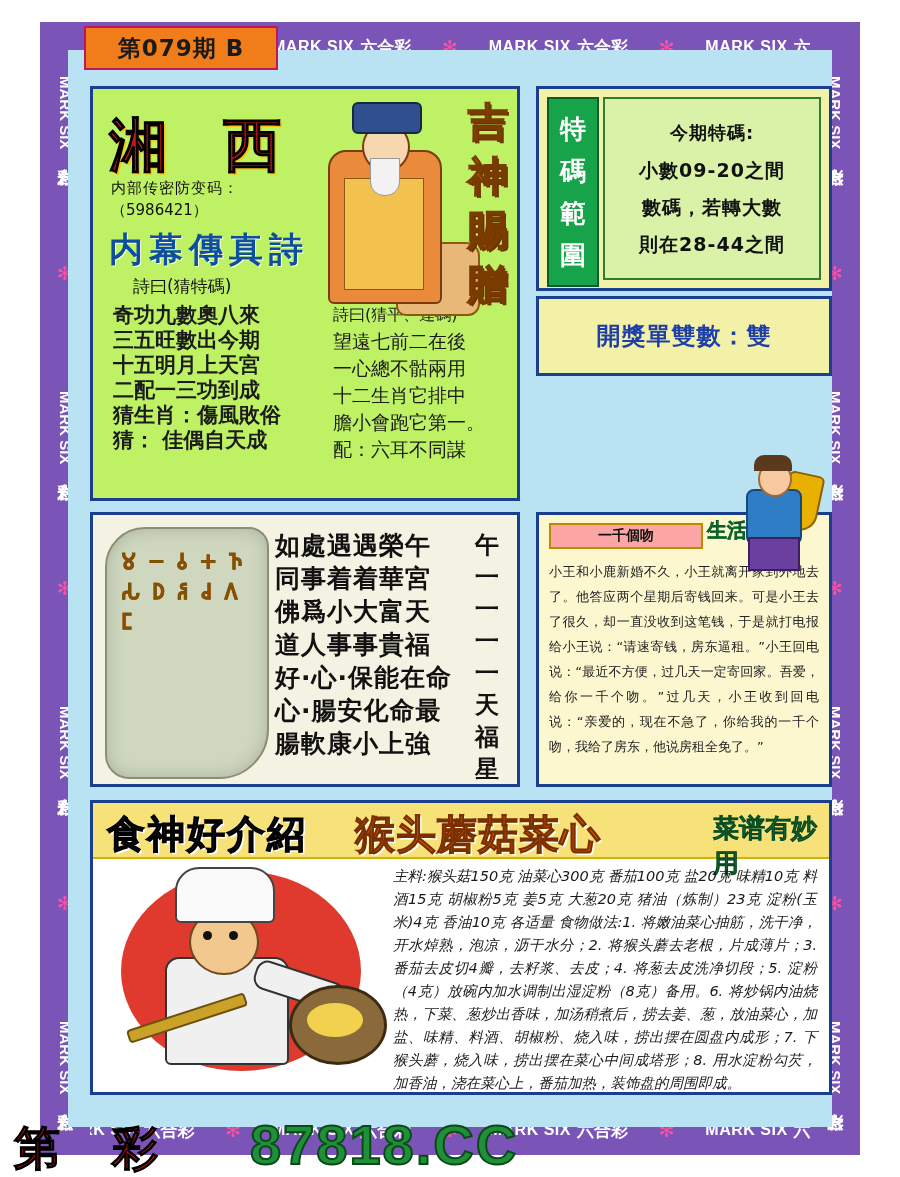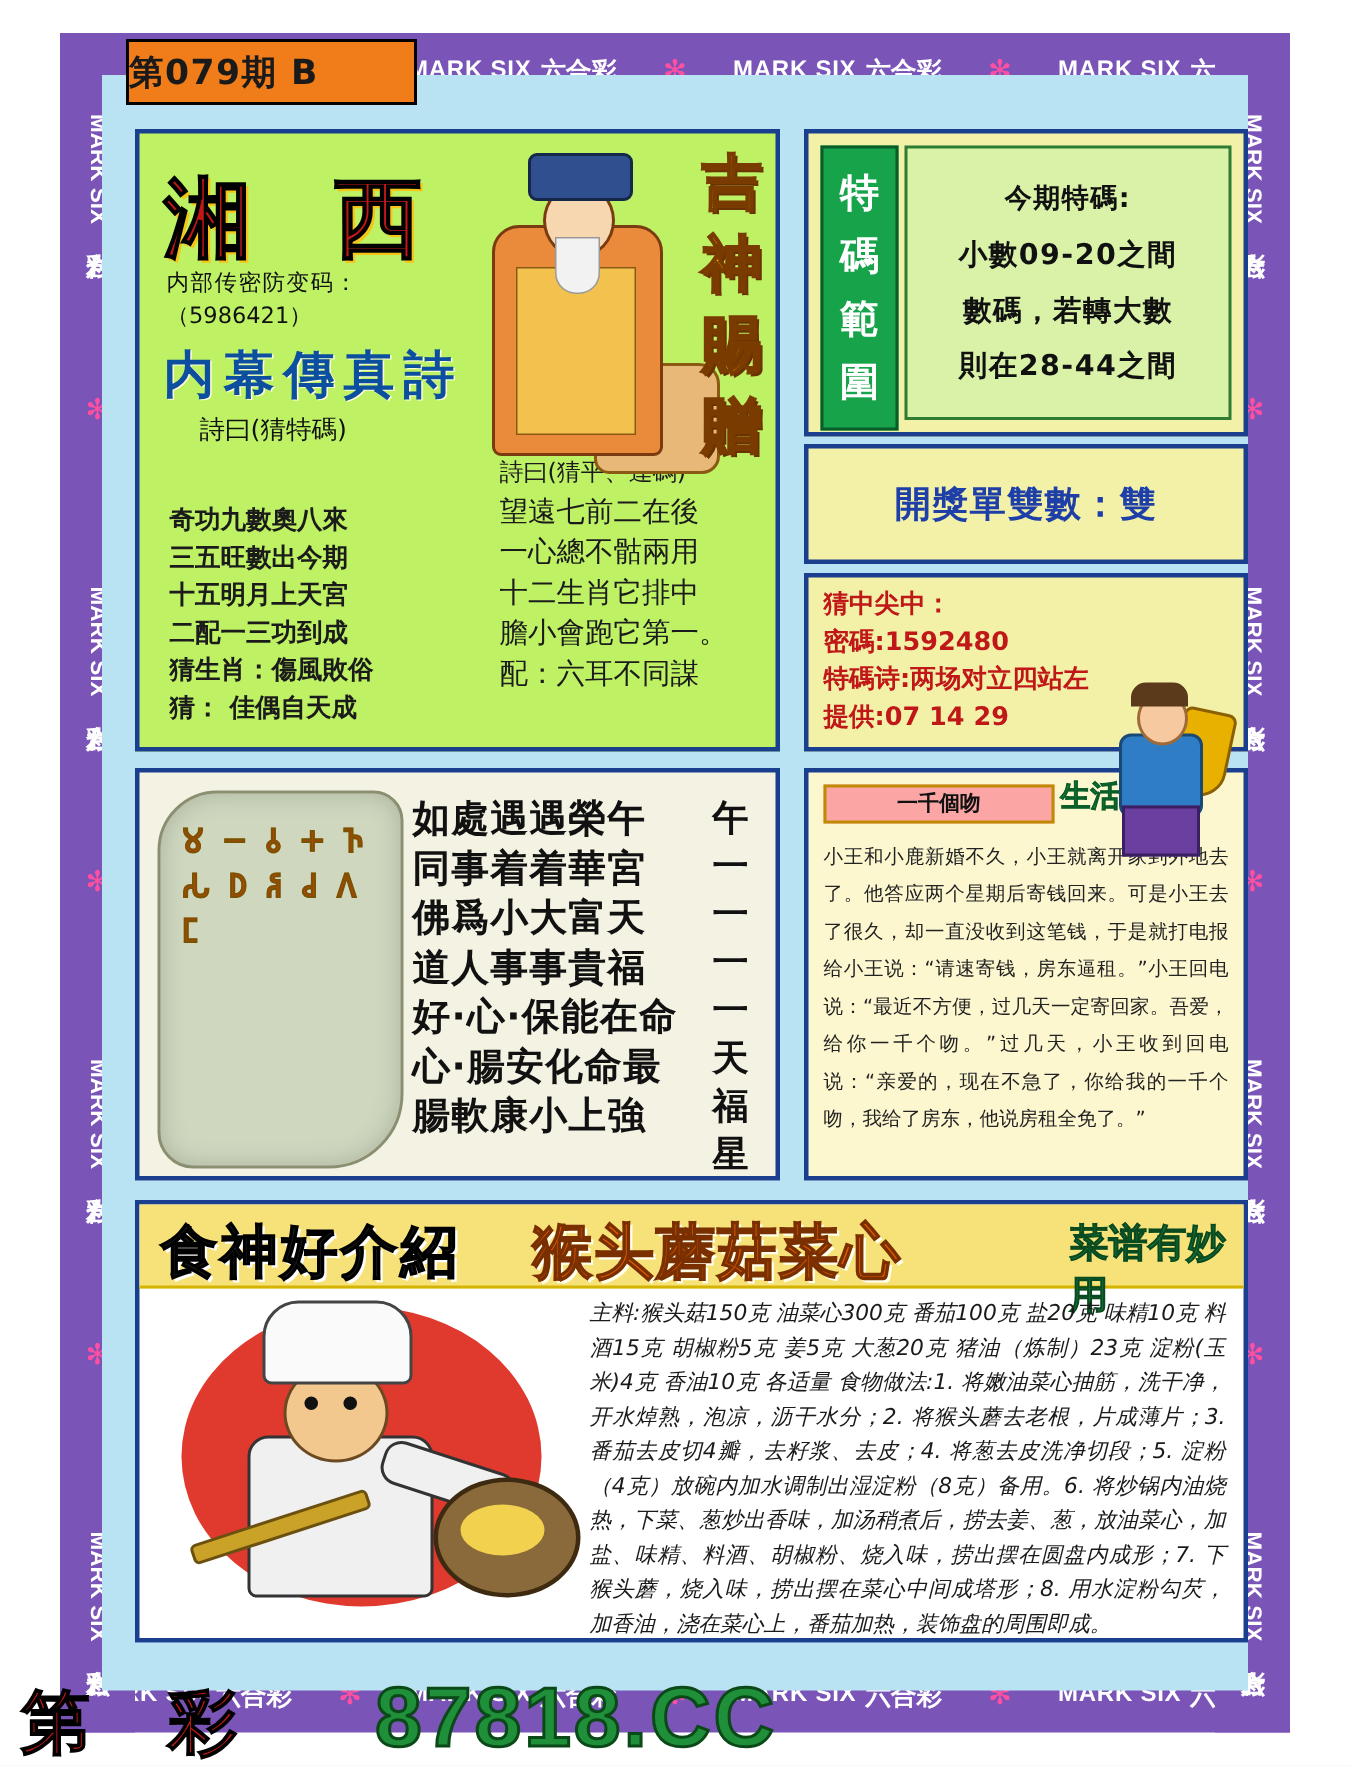--- a/index.html
+++ b/index.html
@@ -23,32 +23,32 @@
 
   .marks-col{position:absolute;inset:0;display:flex;flex-direction:column;align-items:center;justify-content:space-around;}
   .mkv{writing-mode:vertical-rl;text-orientation:mixed;display:flex;align-items:center;gap:6px;white-space:nowrap;}
   .mkv .en{font-family:"Liberation Sans",sans-serif;font-weight:bold;font-size:15px;color:#fff;}
   .mkv .cn{font-weight:bold;font-size:16px;color:#fff;}
 
   
   #content{position:absolute;left:68px;top:50px;width:764px;height:1077px;background:#b9e2f2;}
 
   
-  #issue{position:absolute;left:84px;top:26px;width:190px;height:40px;background:#f07d1a;border:2px solid #000000;display:flex;align-items:center;z-index:30;}
+  #issue{position:absolute;left:84px;top:26px;width:190px;height:40px;background:#f07d1a;border:2px solid #be185d;display:flex;align-items:center;justify-content:center;z-index:30;}
   #issue .txt{font-size:23px;font-weight:bold;color:#1a1a1a;letter-spacing:1px;}
 
   
   .panel{position:absolute;box-sizing:border-box;}
   #poster{left:90px;top:86px;width:430px;height:415px;background:#bef264;border:3px solid #1a3f8f;}
   #poster .xiangxi{position:absolute;left:16px;top:18px;font-size:58px;font-weight:bold;color:#c01818;letter-spacing:18px;-webkit-text-stroke:1px #000;text-shadow:2px 2px 0 #f5c518;}
   #poster .secret{position:absolute;left:18px;top:90px;font-size:15px;color:#111;letter-spacing:1px;}
   #poster .secret2{position:absolute;left:18px;top:112px;font-size:15px;color:#111;}
   #poster .neimu{position:absolute;left:16px;top:138px;font-size:34px;font-weight:bold;color:#0b4f9e;letter-spacing:6px;text-shadow:1px 1px 0 #ffd;}
   #poster .shiyue{position:absolute;left:40px;top:186px;font-size:17px;color:#111;}
-  #poster .versesL{position:absolute;left:20px;top:214px;font-size:17px;line-height:25px;color:#1b1b1b;font-weight:bold;margin-top:32px;}
+  #poster .versesL{position:absolute;left:20px;top:214px;font-size:21px;line-height:25px;color:#1b1b1b;font-weight:bold;}
   #poster .versesR{position:absolute;left:240px;top:212px;font-size:19px;line-height:27px;color:#1b1b1b;}
   #poster .versesR .hd{font-size:16px;}
 
   
   #god{position:absolute;left:300px;top:92px;width:180px;height:230px;}
   #god .robe{position:absolute;left:28px;top:58px;width:110px;height:150px;background:#e98b3a;border:2px solid #7a3b10;border-radius:18px 18px 6px 6px;}
   #god .robe2{position:absolute;left:44px;top:86px;width:78px;height:110px;background:#f2c14e;border:1px solid #8a5a12;}
   #god .head{position:absolute;left:62px;top:30px;width:44px;height:46px;background:#f6d7b0;border:2px solid #7a3b10;border-radius:50%;}
   #god .hat{position:absolute;left:52px;top:10px;width:66px;height:28px;background:#2f4f8f;border:2px solid #16284a;border-radius:6px;}
   #god .beard{position:absolute;left:70px;top:66px;width:28px;height:36px;background:#f2f2f2;border:1px solid #999;border-radius:0 0 14px 14px;}
@@ -284,26 +284,20 @@
       <div>小數09-20之間</div>
       <div>數碼，若轉大數</div>
       <div>則在28-44之間</div>
     </div>
   </div>
 
   <div class="panel" id="daxiao">
     <div>開獎單雙數：雙</div>
   </div>
 
-  <div class="panel" id="caizhong">
-    <div>猜中尖中：</div>
-    <div>密碼:1592480</div>
-    <div>特碼诗:两场对立四站左</div>
-    <div>提供:07 14 29</div>
-  </div>
 
   <div id="sax">
     <div class="horn"></div>
     <div class="body"></div>
     <div class="legs"></div>
     <div class="head"></div>
     <div class="hair"></div>
   </div>
 
   <div class="panel" id="midleft">

